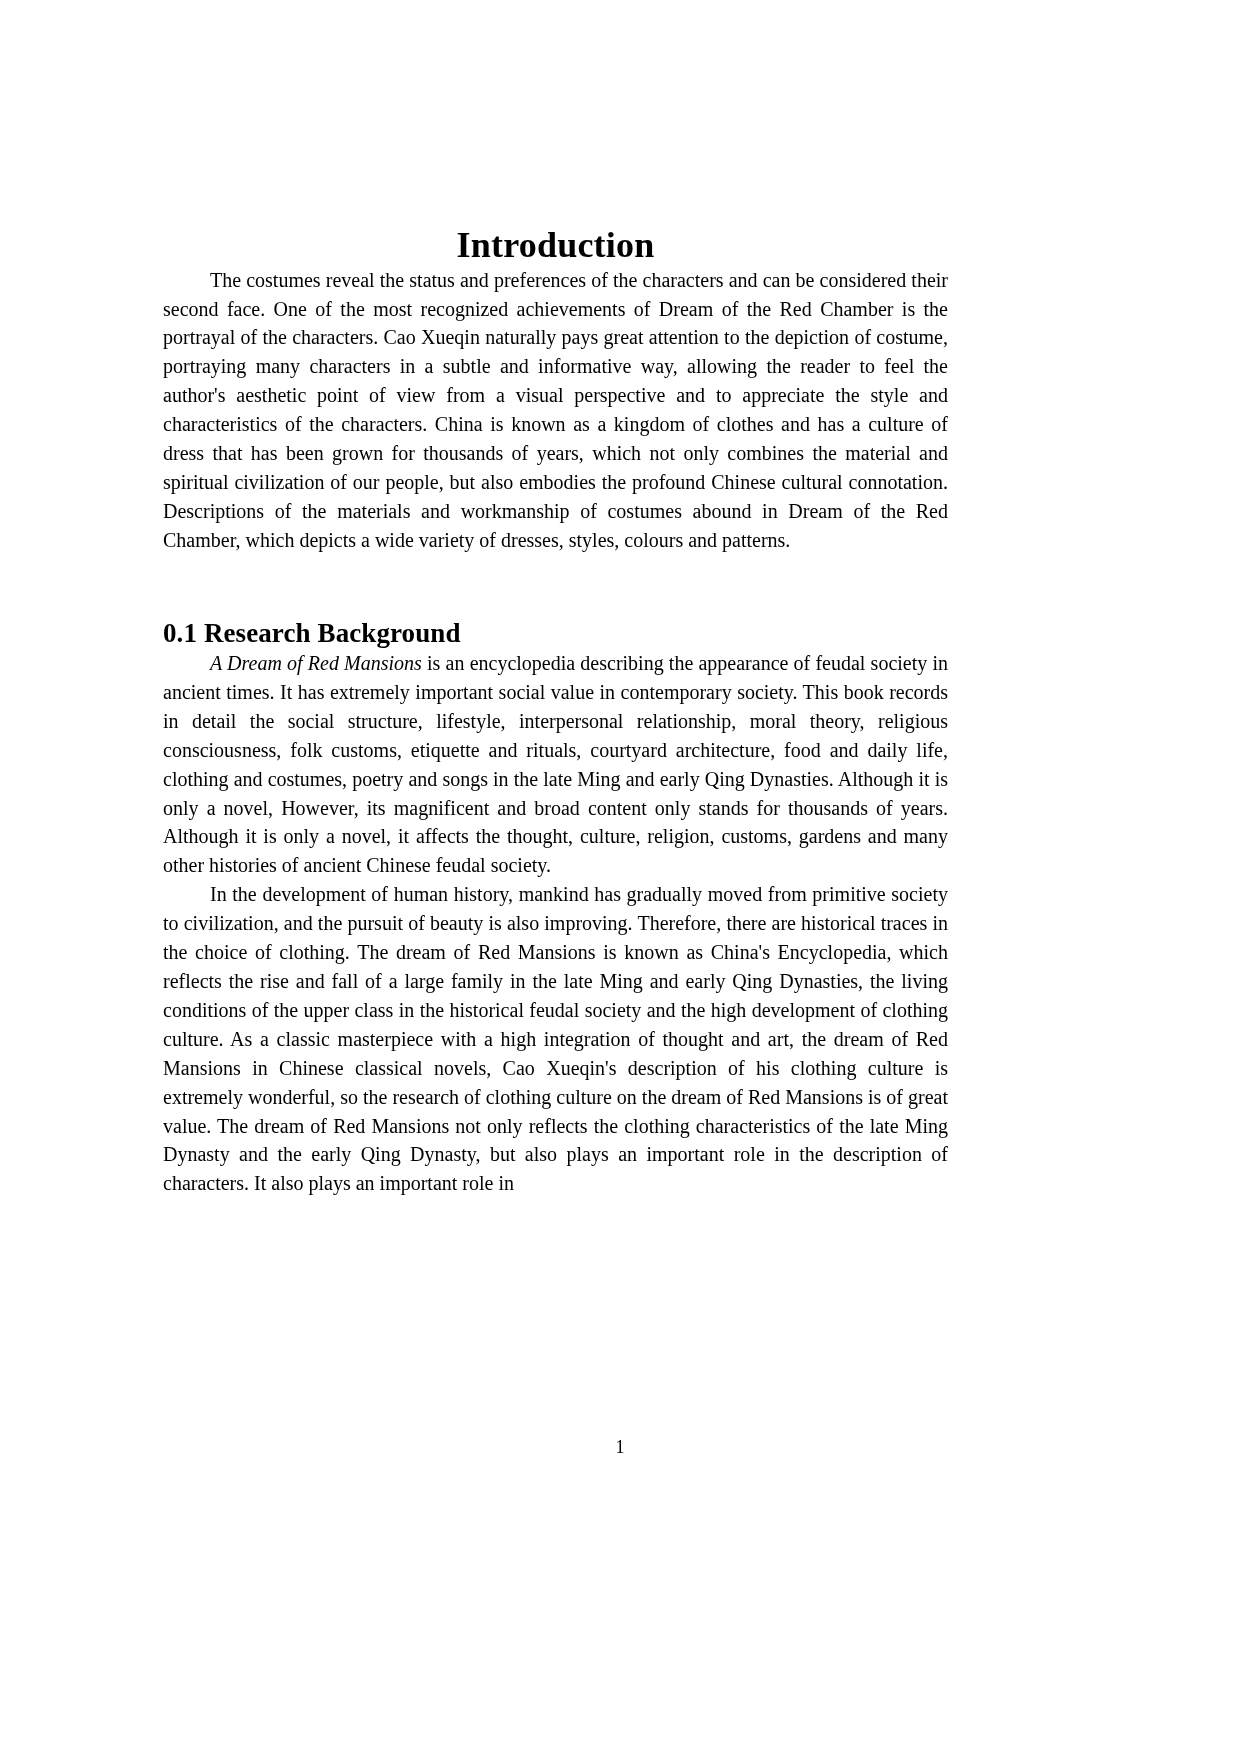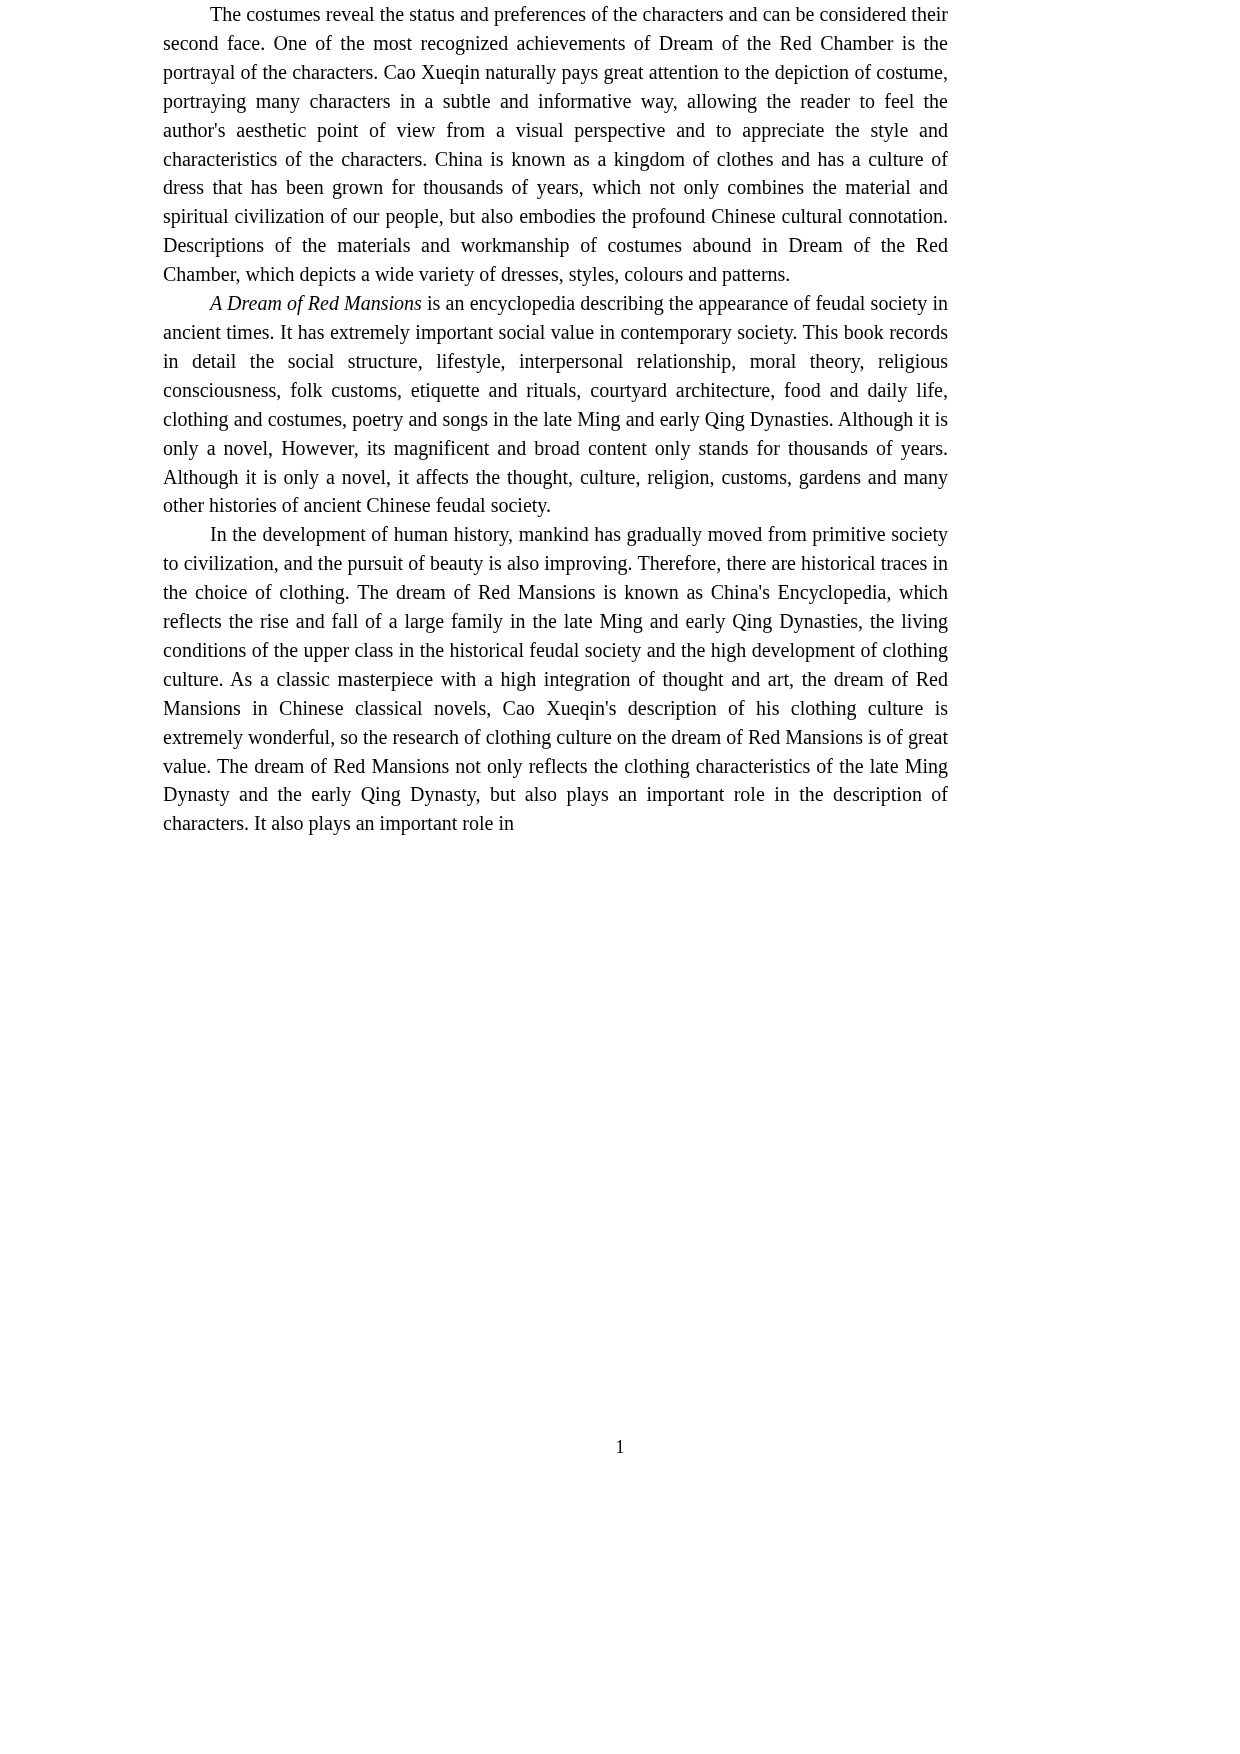--- a/index.html
+++ b/index.html
@@ -79,23 +79,25 @@
     font-size: 18px;
     line-height: 1;
   }
 </style>
 </head>
 <body>
 
 <div class="page">
   <div class="content">
 
+    <h1 class="doc-title">Introduction</h1>
 
     <p class="body-text para-intro">The costumes reveal the status and preferences of the characters and can be considered their second face. One of the most recognized achievements of Dream of the Red Chamber is the portrayal of the characters. Cao Xueqin naturally pays great attention to the depiction of costume, portraying many characters in a subtle and informative way, allowing the reader to feel the author's aesthetic point of view from a visual perspective and to appreciate the style and characteristics of the characters. China is known as a kingdom of clothes and has a culture of dress that has been grown for thousands of years, which not only combines the material and spiritual civilization of our people, but also embodies the profound Chinese cultural connotation. Descriptions of the materials and workmanship of costumes abound in Dream of the Red Chamber, which depicts a wide variety of dresses, styles, colours and patterns.</p>
 
+    <h2 class="section-heading">0.1 Research Background</h2>
 
     <p class="body-text para-after-heading"><span class="book-title">A Dream of Red Mansions</span><span> is an encyclopedia describing the appearance of feudal society in ancient times. It has extremely important social value in contemporary society. This book records in detail the social structure, lifestyle, interpersonal relationship, moral theory, religious consciousness, folk customs, etiquette and rituals, courtyard architecture, food and daily life, clothing and costumes, poetry and songs in the late Ming and early Qing Dynasties. Although it is only a novel, However, its magnificent and broad content only stands for thousands of years. Although it is only a novel, it affects the thought, culture, religion, customs, gardens and many other histories of ancient Chinese feudal society.</span></p>
 
     <p class="body-text para-follow">In the development of human history, mankind has gradually moved from primitive society to civilization, and the pursuit of beauty is also improving. Therefore, there are historical traces in the choice of clothing. The dream of Red Mansions is known as China's Encyclopedia, which reflects the rise and fall of a large family in the late Ming and early Qing Dynasties, the living conditions of the upper class in the historical feudal society and the high development of clothing culture. As a classic masterpiece with a high integration of thought and art, the dream of Red Mansions in Chinese classical novels, Cao Xueqin's description of his clothing culture is extremely wonderful, so the research of clothing culture on the dream of Red Mansions is of great value. The dream of Red Mansions not only reflects the clothing characteristics of the late Ming Dynasty and the early Qing Dynasty, but also plays an important role in the description of characters. It also plays an important role in</p>
 
   </div>
 
   <div class="page-number">1</div>
 </div>
 

